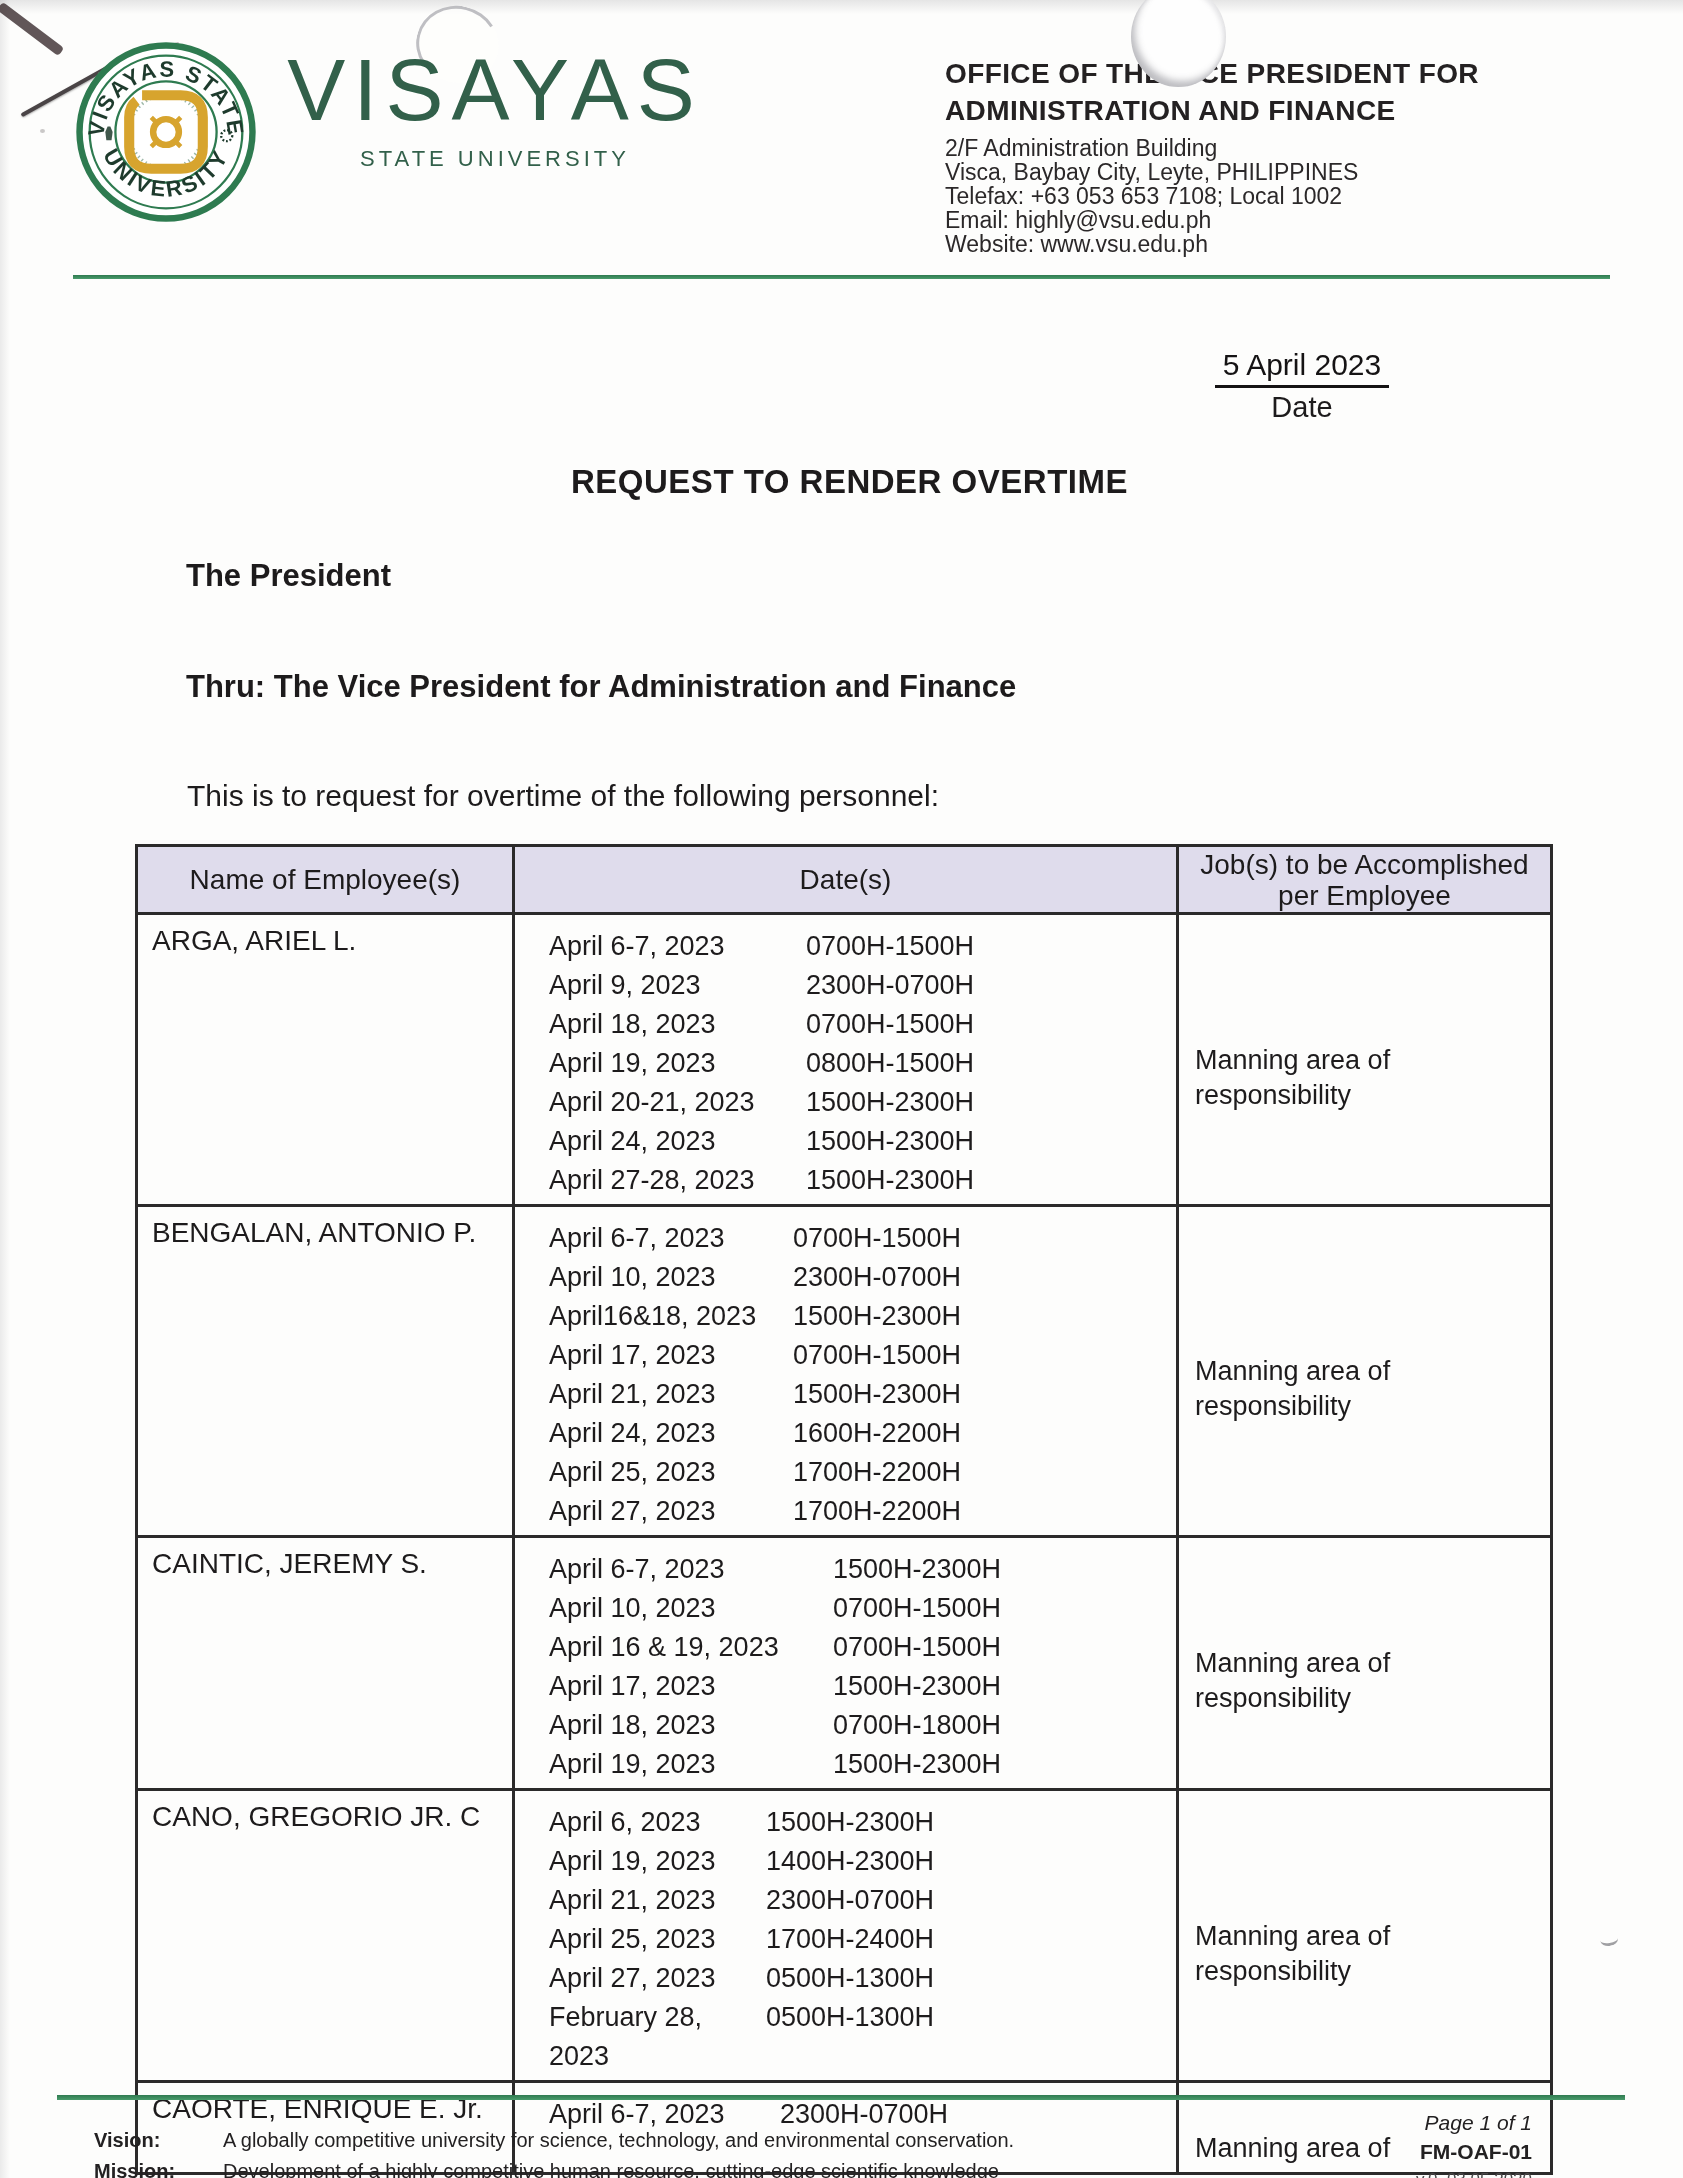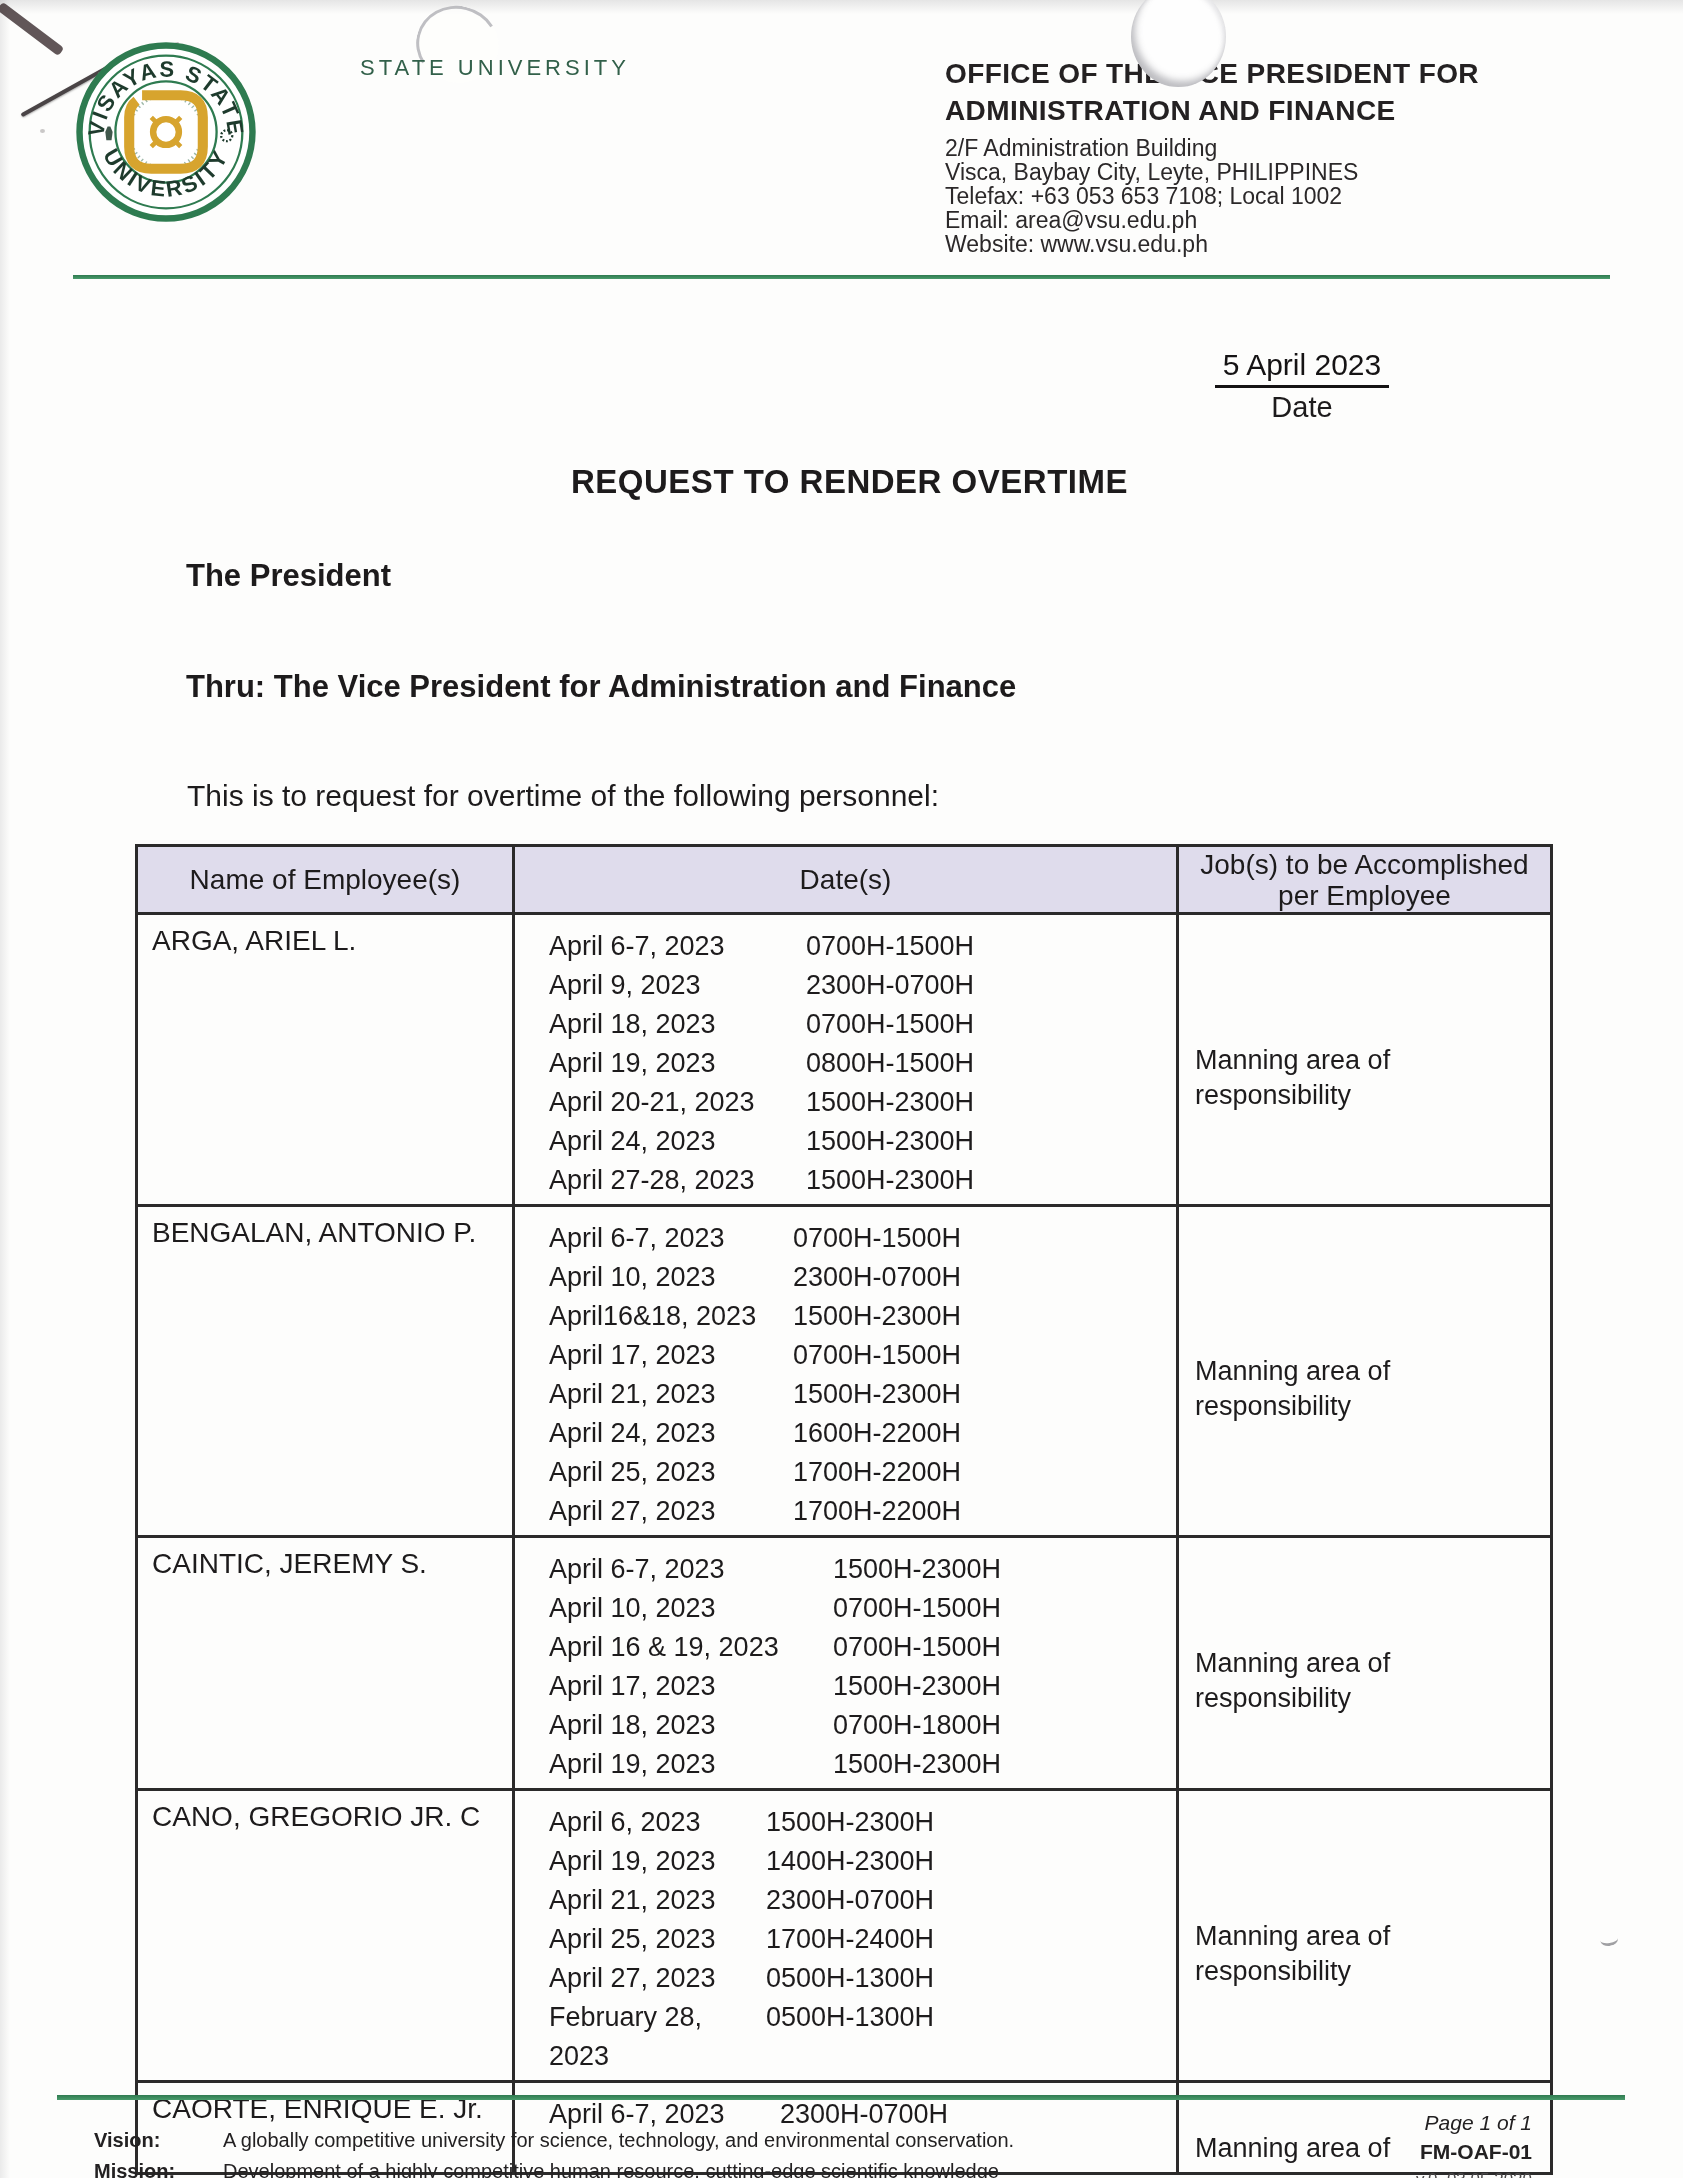--- a/index.html
+++ b/index.html
@@ -116,31 +116,32 @@
       </text>
       <path d="M34 100 l2.5 -6 h3 l2.5 6 l-1.2 9 h-5.6 z" fill="#1e3b2d" opacity=".85"></path>
       <circle cx="166" cy="104" r="6" fill="none" stroke="#1e3b2d" stroke-width="2.5" stroke-dasharray="2 2"></circle>
       <path d="M 74 60 H 116 Q 140 60 140 84 V 116 Q 140 140 116 140 H 84 Q 60 140 60 116 V 84 Q 60 72 68 66" fill="none" stroke="#d7a42e" stroke-width="11"></path>
       <circle cx="100" cy="100" r="14" fill="none" stroke="#d7a42e" stroke-width="7"></circle>
       <path d="M 84 84 l6 6 M 116 84 l-6 6 M 84 116 l6 -6 M 116 116 l-6 -6" stroke="#d7a42e" stroke-width="5"></path>
     </svg>
   </div>
 
   <div class="wordmark">
+    <div class="wm-main">VISAYAS</div>
     <div class="wm-sub">STATE UNIVERSITY</div>
   </div>
 
   <div class="office">
     <div class="office-title">OFFICE OF THE VICE PRESIDENT FOR</div>
     <div class="office-title">ADMINISTRATION AND FINANCE</div>
     <div class="office-contacts">
       <div class="office-contact">2/F Administration Building</div>
       <div class="office-contact">Visca, Baybay City, Leyte, PHILIPPINES</div>
       <div class="office-contact">Telefax: +63 053 653 7108; Local 1002</div>
-      <div class="office-contact">Email: area@vsu.edu.ph</div>
+      <div class="office-contact">Email: highly@vsu.edu.ph</div>
       <div class="office-contact">Website: www.vsu.edu.ph</div>
     </div>
   </div>
 
   <div class="punch-hole-right"></div>
   <div class="rule-top"></div>
 
   <div class="date-block">
     <div><span class="date-value">5 April 2023</span></div>
     <div class="date-label">Date</div>

